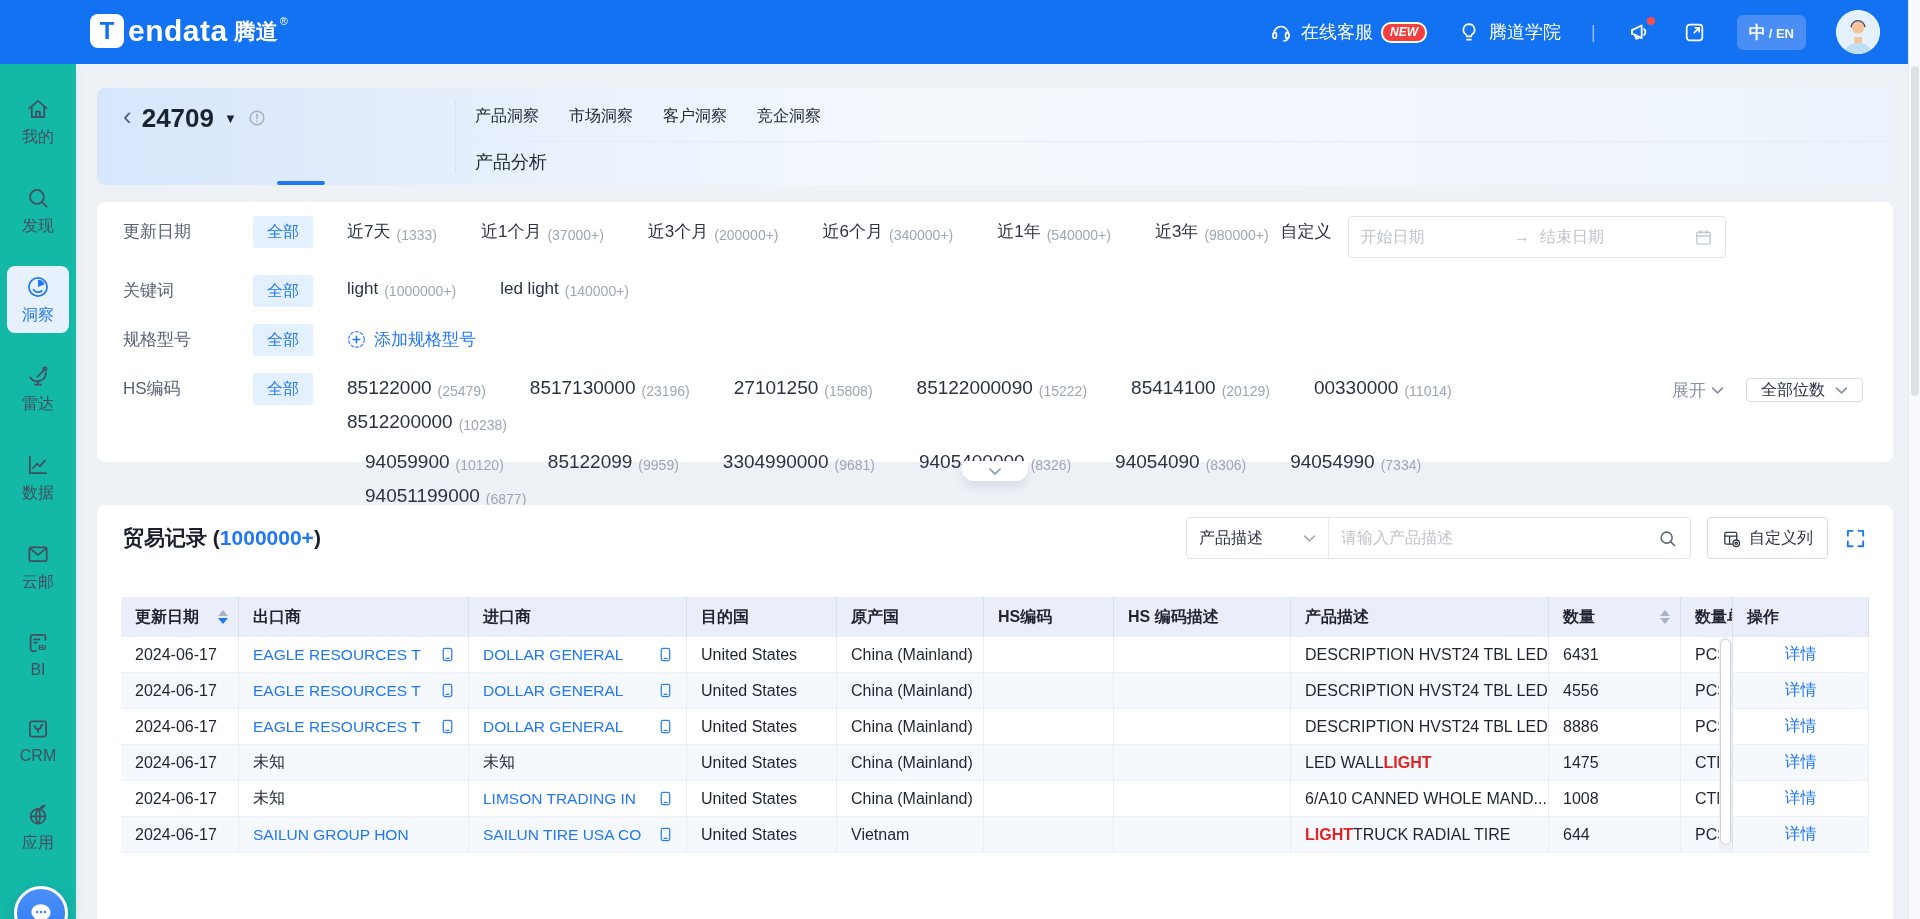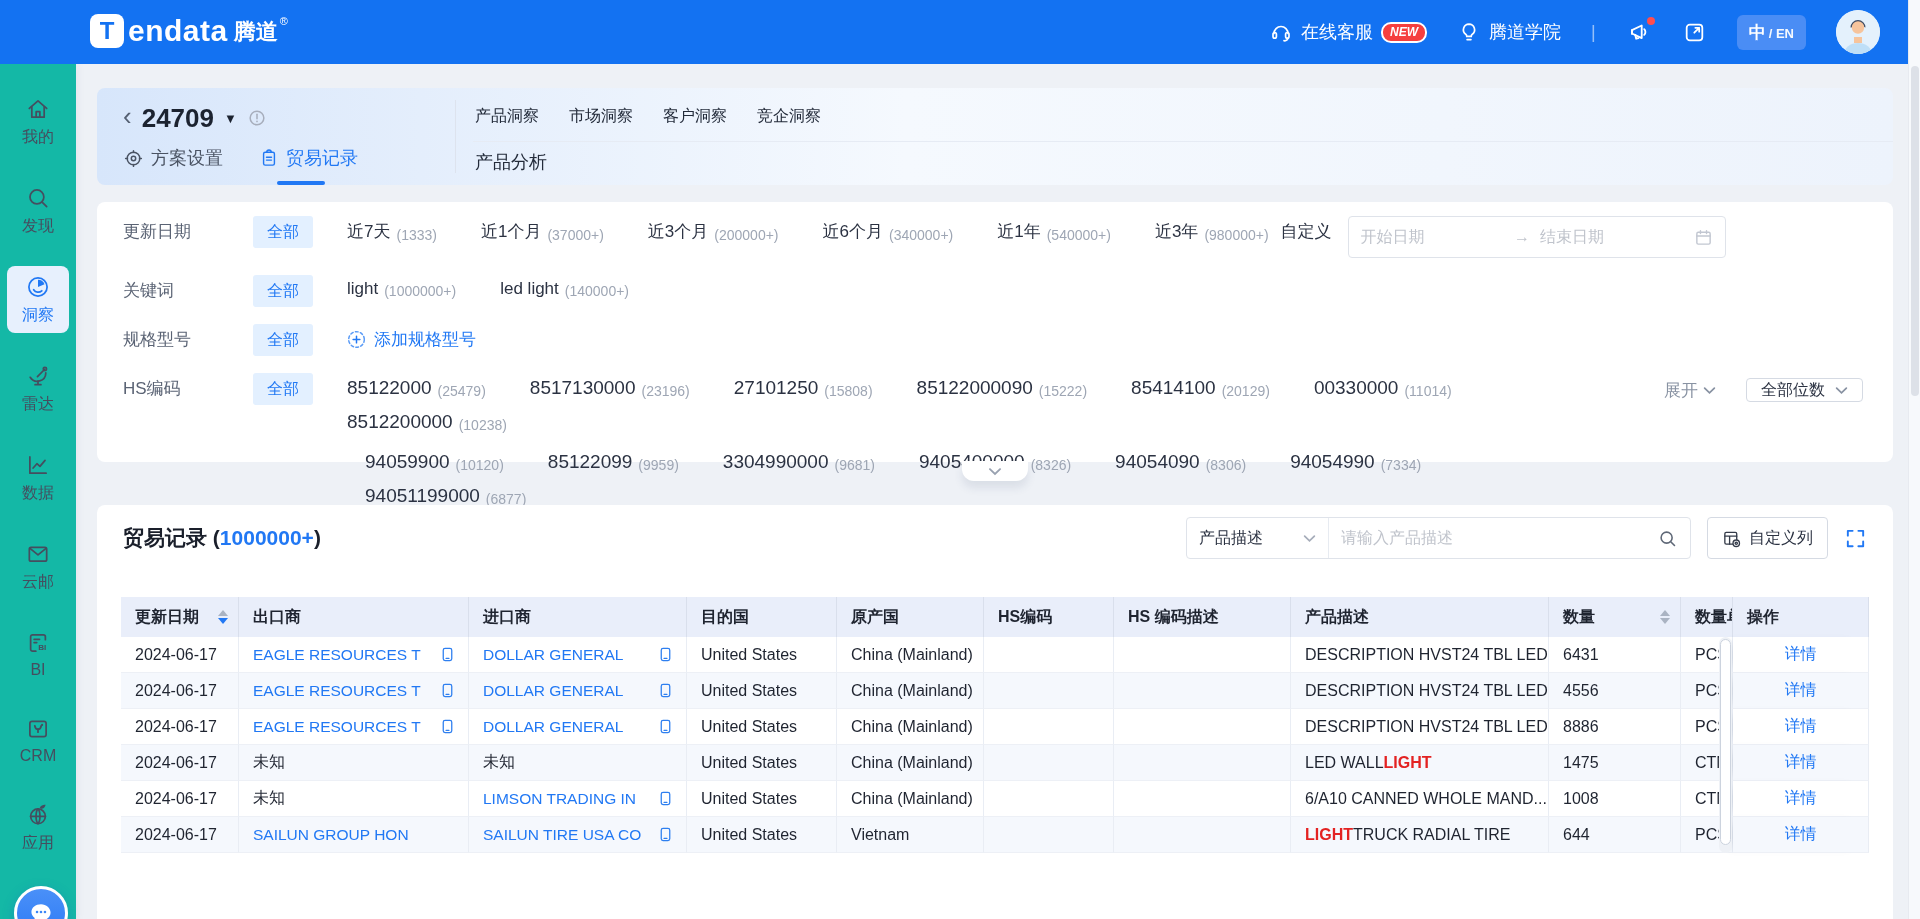--- a/index.html
+++ b/index.html
@@ -62,21 +62,21 @@
   .opts { display:flex; flex-wrap:wrap; column-gap:44px; row-gap:12px; align-items:center; padding-top:4px; }
   .opt { display:inline-flex; align-items:flex-end; gap:6px; cursor:pointer; white-space:nowrap; }
   .opt .t { font-size:17px; color:#2b3242; }
   .opt .c { font-size:14px; color:#9ea6b4; }
   .hs .t { font-size:19px; }
   .custom-lbl { font-size:17px; color:#2b3242; margin-left:12px; cursor:pointer; line-height:32px; }
   .date-range { margin-left:16px; width:378px; height:42px; border:1px solid #dfe3ea; border-radius:4px; display:flex; align-items:center; padding:0 12px; gap:10px; cursor:text; background:#fff; }
   .date-ph { font-size:16px; color:#c0c4cc; flex:1; }
   .date-arrow { color:#c0c4cc; font-size:16px; }
   .add-spec { display:inline-flex; align-items:center; gap:8px; color:#2178f4; font-size:17px; cursor:pointer; padding-top:4px; }
-  .hs-right { position:absolute; right:30px; top:176px; display:flex; align-items:center; gap:30px; }
+  .hs-right { position:absolute; right:30px; top:176px; display:flex; align-items:center; gap:22px; }
   .expand-link { display:flex; align-items:center; gap:5px; color:#8892a2; font-size:17px; cursor:pointer; }
   .digits-btn { border:1px solid #d5dae3; border-radius:4px; height:24px; padding:0 14px; display:flex; align-items:center; gap:10px; font-size:16px; color:#2b3242; cursor:pointer; background:#fff; }
   .hs-line2 { margin-top:14px; padding-left:18px; }
   .collapse-tab { position:absolute; left:50%; bottom:-19px; transform:translateX(-50%); width:66px; height:20px; background:#fff; border-radius:0 0 12px 12px; box-shadow:0 7px 8px rgba(50,70,110,.10); display:flex; align-items:center; justify-content:center; cursor:pointer; }
 
   
   .records-card { position:absolute; left:97px; top:505px; width:1796px; height:414px; background:#fff; border-radius:8px 8px 0 0; overflow:hidden; }
   .rec-head { display:flex; align-items:center; height:58px; padding:8px 26px 0; }
   .rec-title { font-size:21px; font-weight:bold; color:#1a1f2b; }
   .rec-count { color:#2178f4; }
@@ -295,42 +295,20 @@
       <span class="scheme-id">24709</span>
       <span class="scheme-caret">▼</span>
       <span>
           <svg width="20" height="20" viewBox="0 0 24 24" fill="none" stroke="#a7aebc" stroke-width="1.8" stroke-linecap="round">
             <circle cx="12" cy="12" r="8.2"></circle>
             <path d="M12 7.6v5.4"></path>
             <circle cx="12" cy="16.1" r="1" fill="#a7aebc" stroke="none"></circle>
           </svg>
         </span>
     </div>
-    <div class="subtab-row">
-      <div class="subtab">
-        <span>
-            <svg width="21" height="21" viewBox="0 0 24 24" fill="none" stroke="#4a5363" stroke-width="1.7" stroke-linecap="round">
-              <circle cx="12" cy="12" r="7.2"></circle>
-              <circle cx="12" cy="12" r="2.5"></circle>
-              <path d="M12 3v2.2M12 18.8V21M3 12h2.2M18.8 12H21"></path>
-            </svg>
-          </span>
-        <span>方案设置</span>
-      </div>
-      <div class="subtab active">
-        <span>
-            <svg width="20" height="20" viewBox="0 0 24 24" fill="none" stroke="#2178f4" stroke-width="1.7" stroke-linecap="round">
-              <rect x="5.5" y="5" width="13" height="15.5" rx="2"></rect>
-              <path d="M9.3 5a2.7 2.7 0 0 1 5.4 0"></path>
-              <path d="M9 11h6M9 14.5h6"></path>
-            </svg>
-          </span>
-        <span>贸易记录</span>
-      </div>
-    </div>
   </div>
   <div class="band-underline"></div>
   <div class="band-vsep"></div>
   <div class="band-tabs" id="band-tabs">
       <div class="band-tab">产品洞察</div>
       <div class="band-tab">市场洞察</div>
       <div class="band-tab">客户洞察</div>
       <div class="band-tab">竞企洞察</div>
     </div>
   <div class="band-hr"></div>

